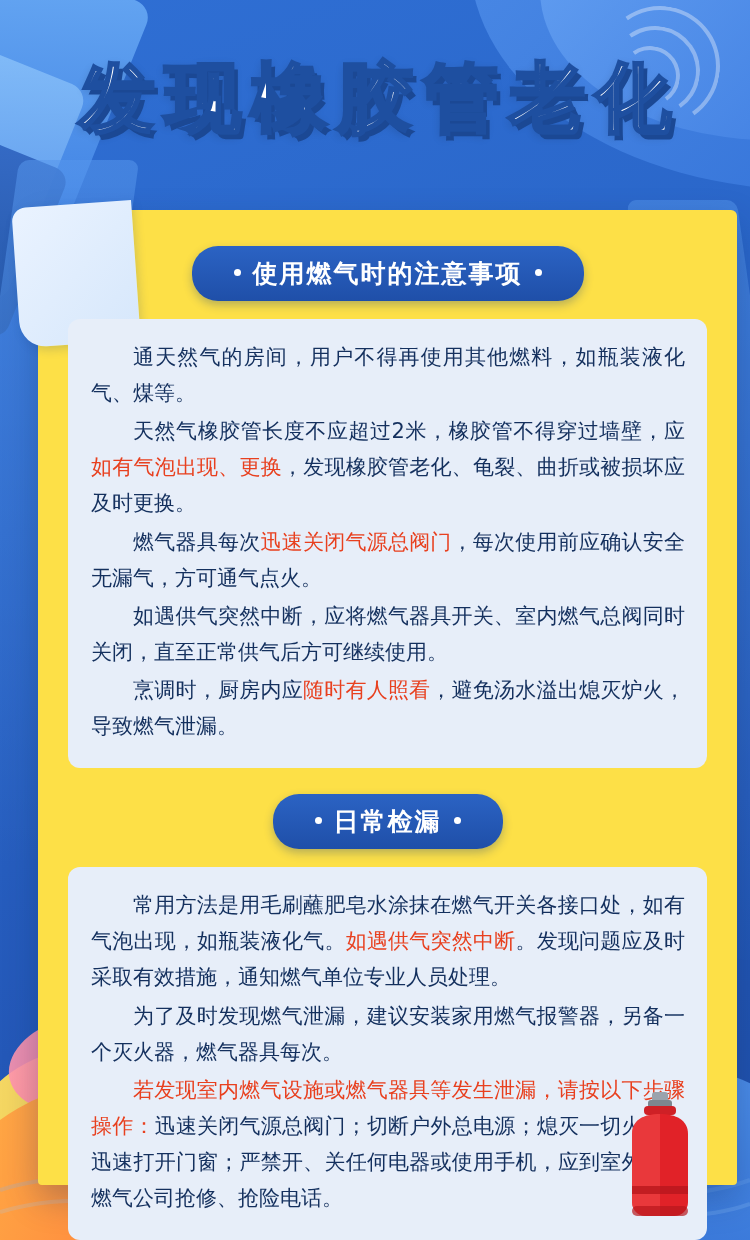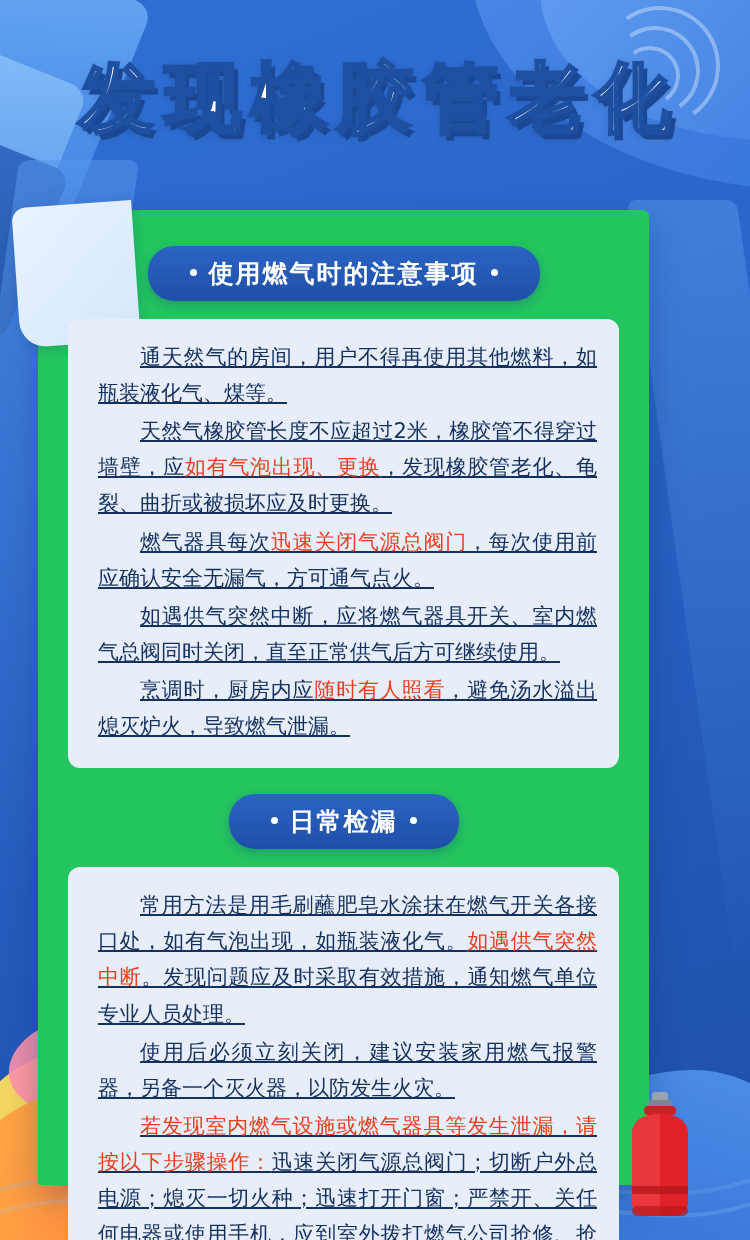--- a/index.html
+++ b/index.html
@@ -146,22 +146,22 @@
       0 0 0 #1e4fa0,
       5px 6px 0 #1b4894,
       0 3px 10px rgba(0,0,0,.18);
     padding-left: 10px;
   }
 
   
   .paper {
     position: absolute;
     top: 210px; left: 38px;
-    width: 611px; height: 975px;
-    background: #22c55e;
+    width: 699px; height: 975px;
+    background: #fde047;
     border-radius: 6px 6px 4px 4px;
     box-shadow: 0 14px 34px rgba(10,40,90,.28);
     z-index: 4;
   }
   
   .fold {
     position: absolute;
     top: -6px; left: -22px;
     width: 120px; height: 140px;
     background: linear-gradient(135deg, #eaf3ff 0%, #d6e7fb 100%);
@@ -203,21 +203,21 @@
   .block {
     background: #e7eef9;
     border-radius: 12px;
     padding: 20px 22px 22px 22px;
     color: #14305e;
     font-size: 21px;
     line-height: 1.72;
     font-family: "DejaVu Sans", "Liberation Sans", sans-serif;
     text-align: justify;
   }
-  .block p { text-indent: 2em; margin: 0 0 2px 8px; text-decoration: underline; }
+  .block p { text-indent: 2em; margin: 0 0 2px 1px; }
   .hl { color: #e8401f; }
 
   .gap { height: 26px; }
 
   
   .cylinder {
     position: absolute;
     right: 52px; bottom: 22px;
     width: 76px; height: 128px;
     z-index: 6;
@@ -290,21 +290,21 @@
       <div class="pill">
         <span class="dot"></span><span>日常检漏</span><span class="dot"></span>
       </div>
     </div>
 
     <div class="block">
       <p>
         <span>常用方法是用毛刷蘸肥皂水涂抹在燃气开关各接口处，如有气泡出现，如瓶装液化气。</span><span class="hl">如遇供气突然中断</span><span>。发现问题应及时采取有效措施，通知燃气单位专业人员处理。</span>
       </p>
       <p>
-        <span>使用后必须立刻关闭，建议安装家用燃气报警器，另备一个灭火器，以防发生火灾。</span>
+        <span>为了及时发现燃气泄漏，建议安装家用燃气报警器，另备一个灭火器，燃气器具每次。</span>
       </p>
       <p>
         <span class="hl">若发现室内燃气设施或燃气器具等发生泄漏，请按以下步骤操作：</span><span>迅速关闭气源总阀门；切断户外总电源；熄灭一切火种；迅速打开门窗；严禁开、关任何电器或使用手机，应到室外拨打燃气公司抢修、抢险电话。</span>
       </p>
     </div>
 
   </div>
 </div>
 
 <svg class="cylinder" viewBox="0 0 76 128">

